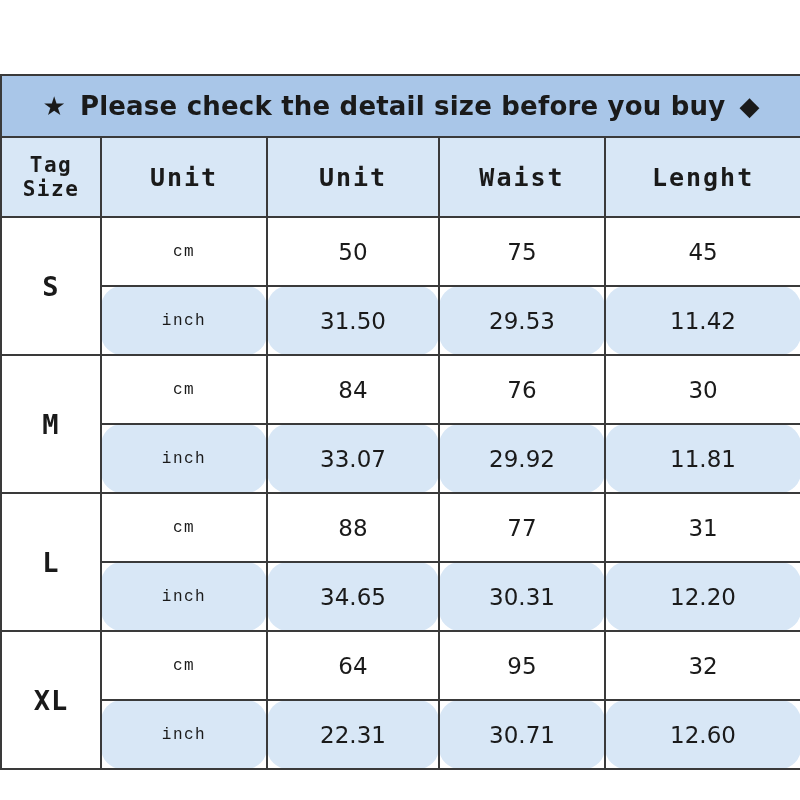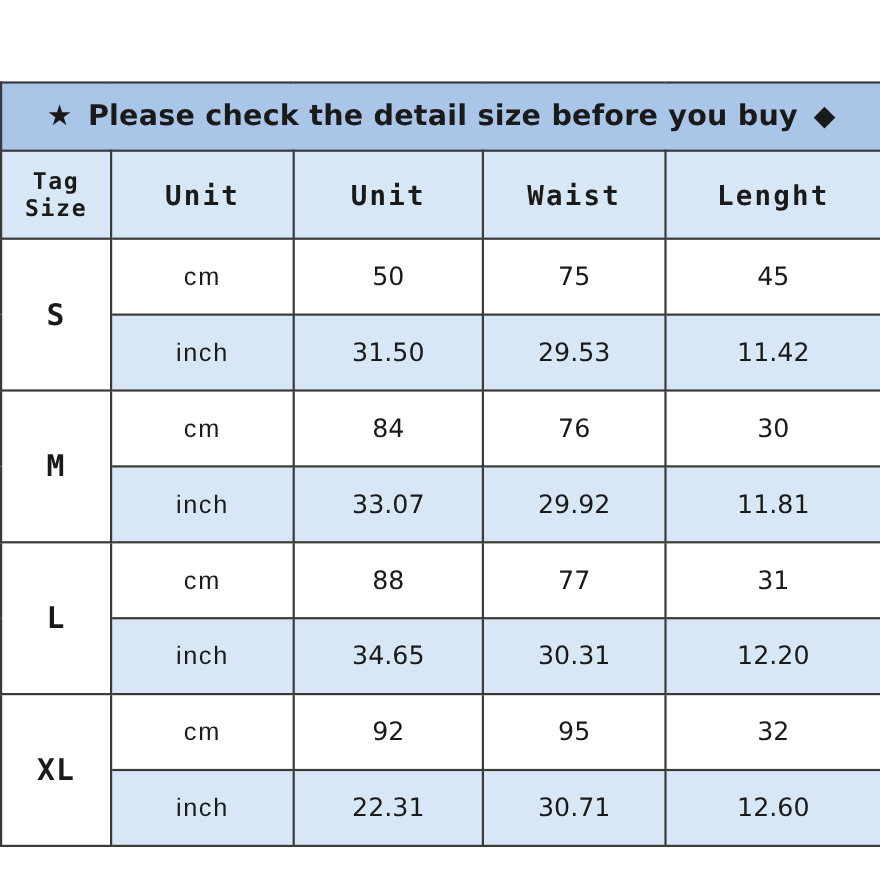--- a/index.html
+++ b/index.html
@@ -70,36 +70,37 @@
     margin-left: 42px;
   }
   td.size-label {
     background: #ffffff;
     font-family: "DejaVu Sans Mono", monospace;
     font-size: 27px;
     font-weight: bold;
     letter-spacing: 1px;
   }
   td.unit-cell {
-    font-family: Liberation Sans, sans-serif;
-    font-size: 23px;
+    font-family: Liberation Mono, monospace;
+    font-size: 16px;
     letter-spacing: 1.5px;
     height: 67px;
     margin-left: 20px;
   }
   td.val-cell {
     font-family: "DejaVu Sans", sans-serif;
     font-size: 23px;
     height: 67px;
   }
   tr.row-cm td.unit-cell, tr.row-cm td.val-cell {
     background: #ffffff;
   }
   tr.row-inch td.unit-cell, tr.row-inch td.val-cell {
     background: #d8e7f6;
+    border-radius: 21px;
   }
   .col-tag { width: 100px; }
   .col-unit { width: 166px; }
   .col-bust { width: 172px; }
   .col-waist { width: 166px; }
   .col-length { width: 196px; }
 </style>
 </head>
 <body>
 
@@ -172,21 +173,21 @@
         <tr class="row-inch">
           <td class="unit-cell">inch</td>
           <td class="val-cell">34.65</td>
           <td class="val-cell">30.31</td>
           <td class="val-cell">12.20</td>
         </tr>
 
         <tr class="row-cm">
           <td class="size-label" rowspan="2">XL</td>
           <td class="unit-cell">cm</td>
-          <td class="val-cell">92</td>
+          <td class="val-cell">64</td>
           <td class="val-cell">95</td>
           <td class="val-cell">32</td>
         </tr>
         <tr class="row-inch">
           <td class="unit-cell">inch</td>
           <td class="val-cell">22.31</td>
           <td class="val-cell">30.71</td>
           <td class="val-cell">12.60</td>
         </tr>
       </tbody>

